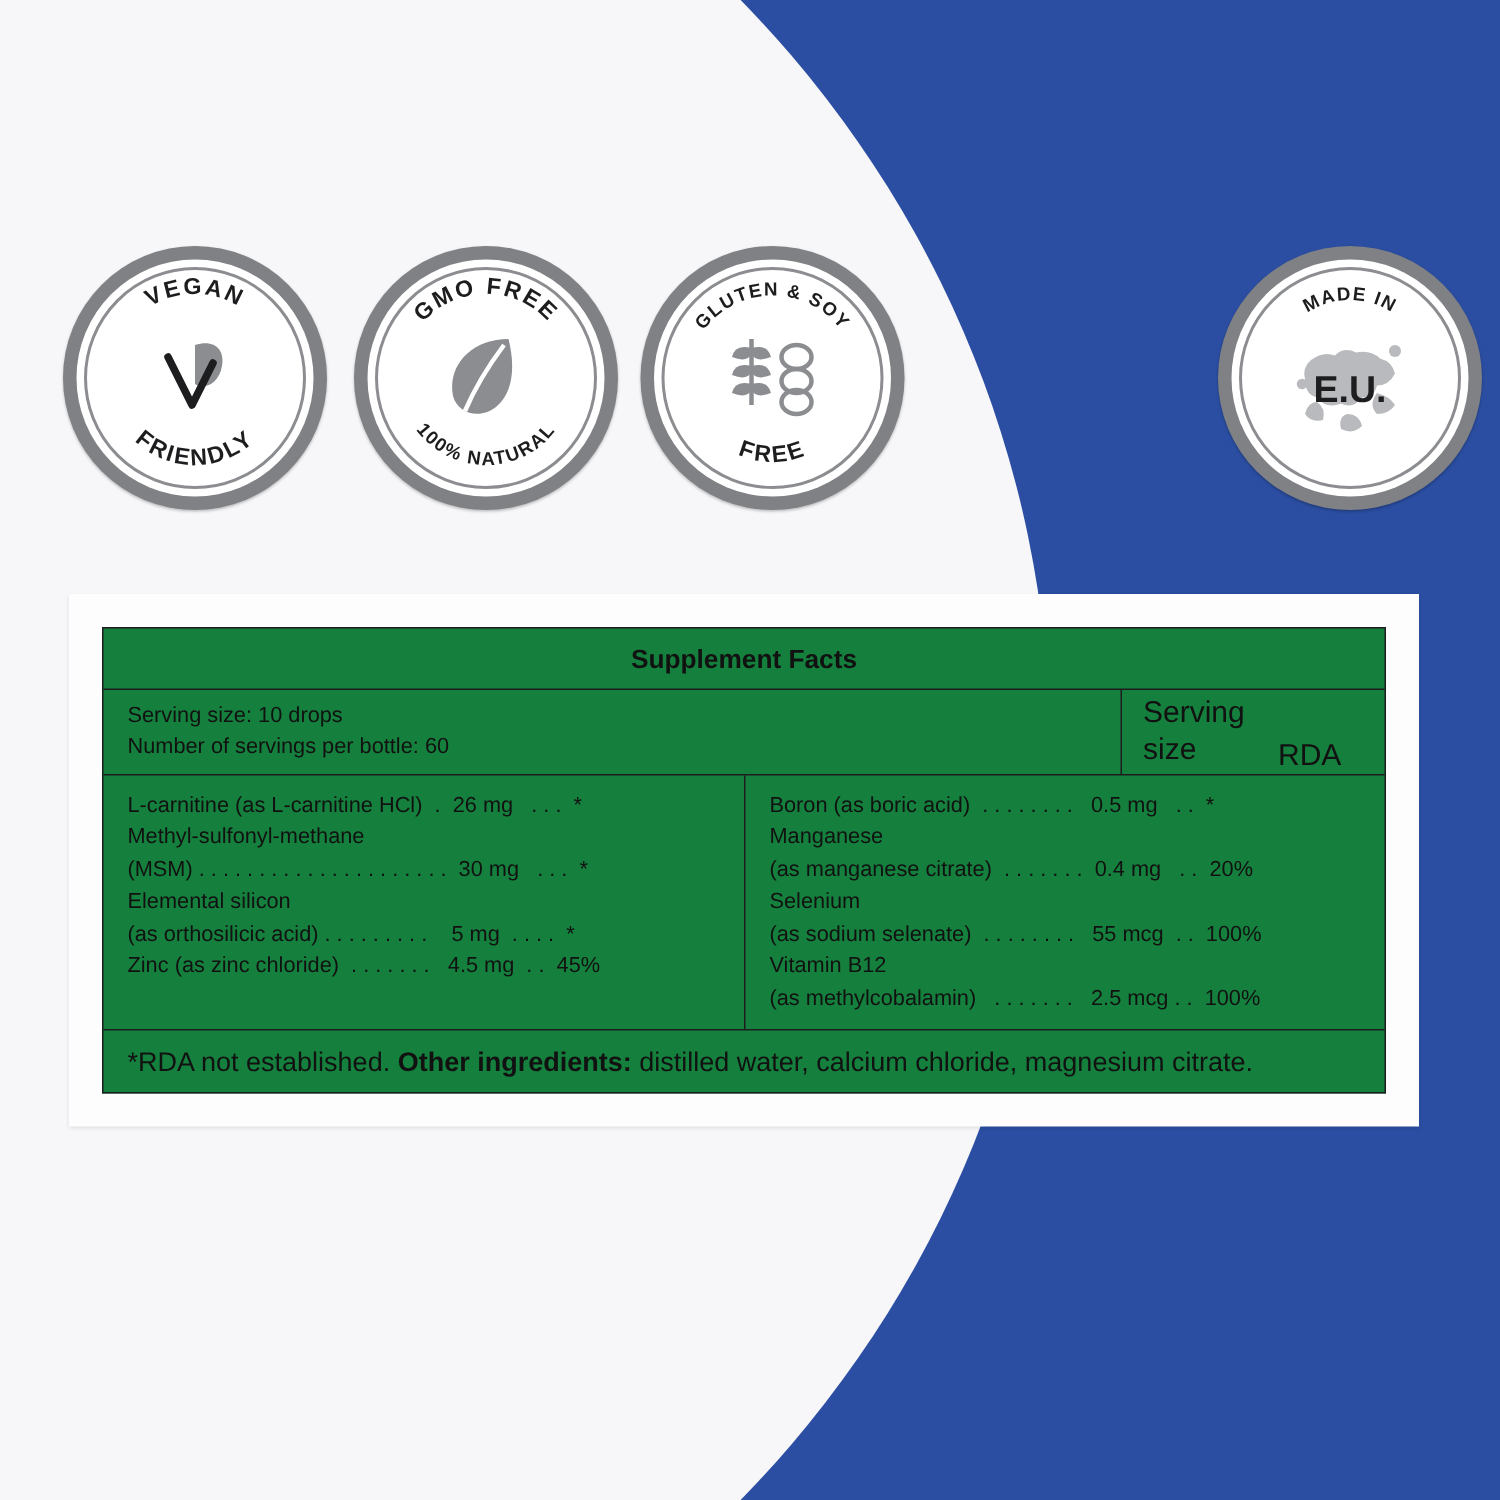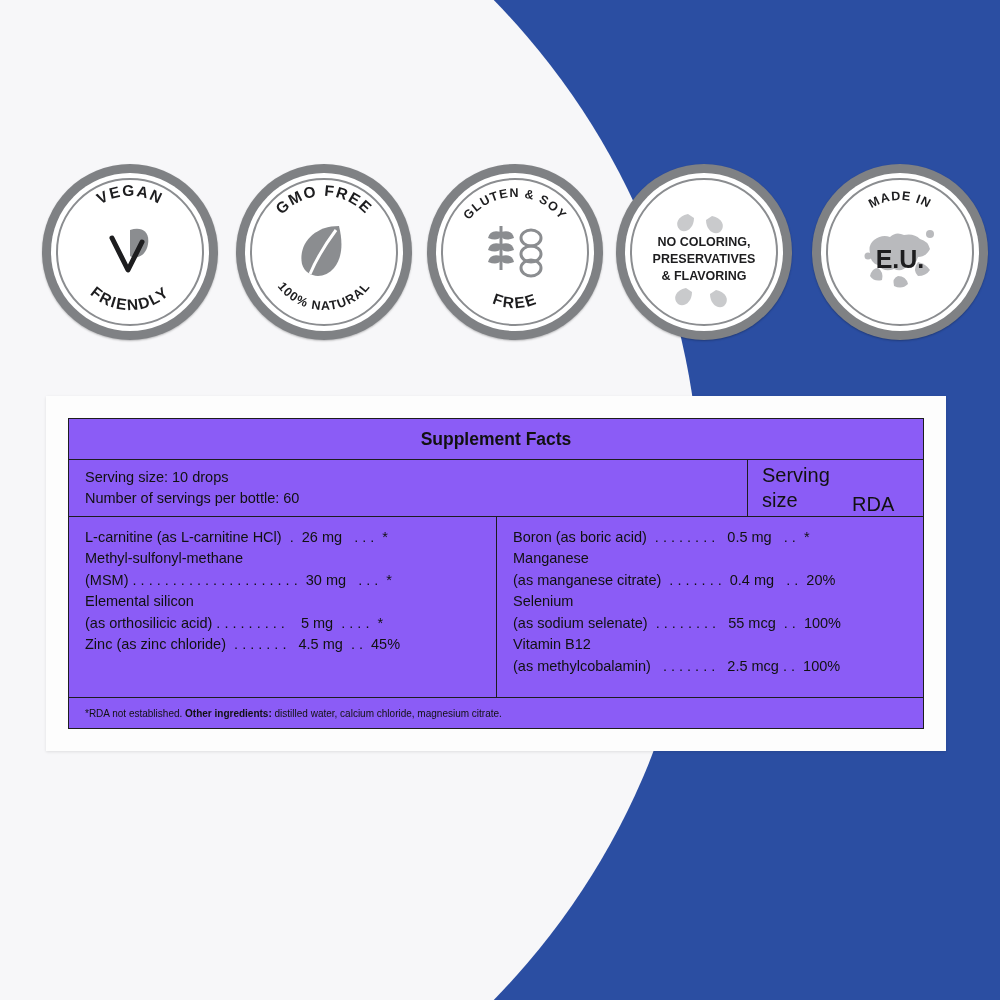--- a/index.html
+++ b/index.html
@@ -81,21 +81,21 @@
     background: #fdfdfd;
     box-shadow: 0 1px 3px rgba(0,0,0,0.10);
   }
   #facts-table {
     position: absolute;
     left: 22px;
     top: 22px;
     width: 856px;
     height: 311px;
     border: 1.5px solid #1d1d1f;
-    background: #8b5cf6;
+    background: #15803d;
     box-sizing: border-box;
     display: flex;
     flex-direction: column;
   }
   .facts-title {
     text-align: center;
     font-size: 17.5px;
     font-weight: bold;
     color: #111;
     padding: 10px 0 9px;
@@ -147,21 +147,21 @@
   }
   .ing-line {
     font-size: 14.5px;
     color: #111;
     line-height: 1.48;
     white-space: pre;
     font-family: "Liberation Sans", sans-serif;
   }
   .footnote {
     padding: 9px 14px 8px 16px;
-    font-size: 10px;
+    font-size: 18px;
     color: #111;
     line-height: 1.35;
   }
   .footnote b { font-weight: bold; }
 </style>
 </head>
 <body>
 
 <div id="bg-blue"></div>
 <div id="bg-white-blob"></div>
@@ -233,35 +233,20 @@
         <path d="M74 68 q 11 -3 13 6 q -10 4 -13 -2 Z" fill="#8b8d90"></path>
         <path d="M74 80 q 11 -3 13 6 q -10 4 -13 -2 Z" fill="#8b8d90"></path>
         <path d="M74 92 q 11 -3 13 6 q -10 4 -13 -2 Z" fill="#8b8d90"></path>
         <ellipse cx="104" cy="74" rx="10" ry="8" fill="none" stroke="#8b8d90" stroke-width="3"></ellipse>
         <ellipse cx="104" cy="90" rx="10" ry="8" fill="none" stroke="#8b8d90" stroke-width="3"></ellipse>
         <ellipse cx="104" cy="104" rx="10" ry="8" fill="none" stroke="#8b8d90" stroke-width="3"></ellipse>
       </g>
     </svg>
   </div>
 
-  <div class="badge" id="badge-coloring">
-    <div class="inner-ring"></div>
-    <div class="inner-ring2"></div>
-    <svg viewBox="0 0 176 176" width="176" height="176">
-      <g>
-        <path d="M72 50 C 62 52, 58 60, 64 66 C 70 70, 78 64, 78 54 Z" fill="#c9cacc"></path>
-        <path d="M96 52 C 106 54, 110 62, 104 68 C 98 72, 90 66, 90 56 Z" fill="#c9cacc"></path>
-        <path d="M70 124 C 60 126, 56 134, 62 140 C 68 144, 76 138, 76 128 Z" fill="#c9cacc"></path>
-        <path d="M100 126 C 110 128, 114 136, 108 142 C 102 146, 94 140, 94 130 Z" fill="#c9cacc"></path>
-      </g>
-      <text class="flat-text" x="88" y="82" text-anchor="middle">NO COLORING,</text>
-      <text class="flat-text" x="88" y="99" text-anchor="middle">PRESERVATIVES</text>
-      <text class="flat-text" x="88" y="116" text-anchor="middle">&amp; FLAVORING</text>
-    </svg>
-  </div>
 
   <div class="badge" id="badge-eu">
     <div class="inner-ring"></div>
     <div class="inner-ring2"></div>
     <svg viewBox="0 0 176 176" width="176" height="176">
       <defs>
         <path id="arc-top-5" d="M 36,88 A 52,52 0 0 1 140,88"></path>
       </defs>
       <text class="arc-text-sm" text-anchor="middle">
         <textPath href="#arc-top-5" startOffset="50%">MADE IN</textPath>

